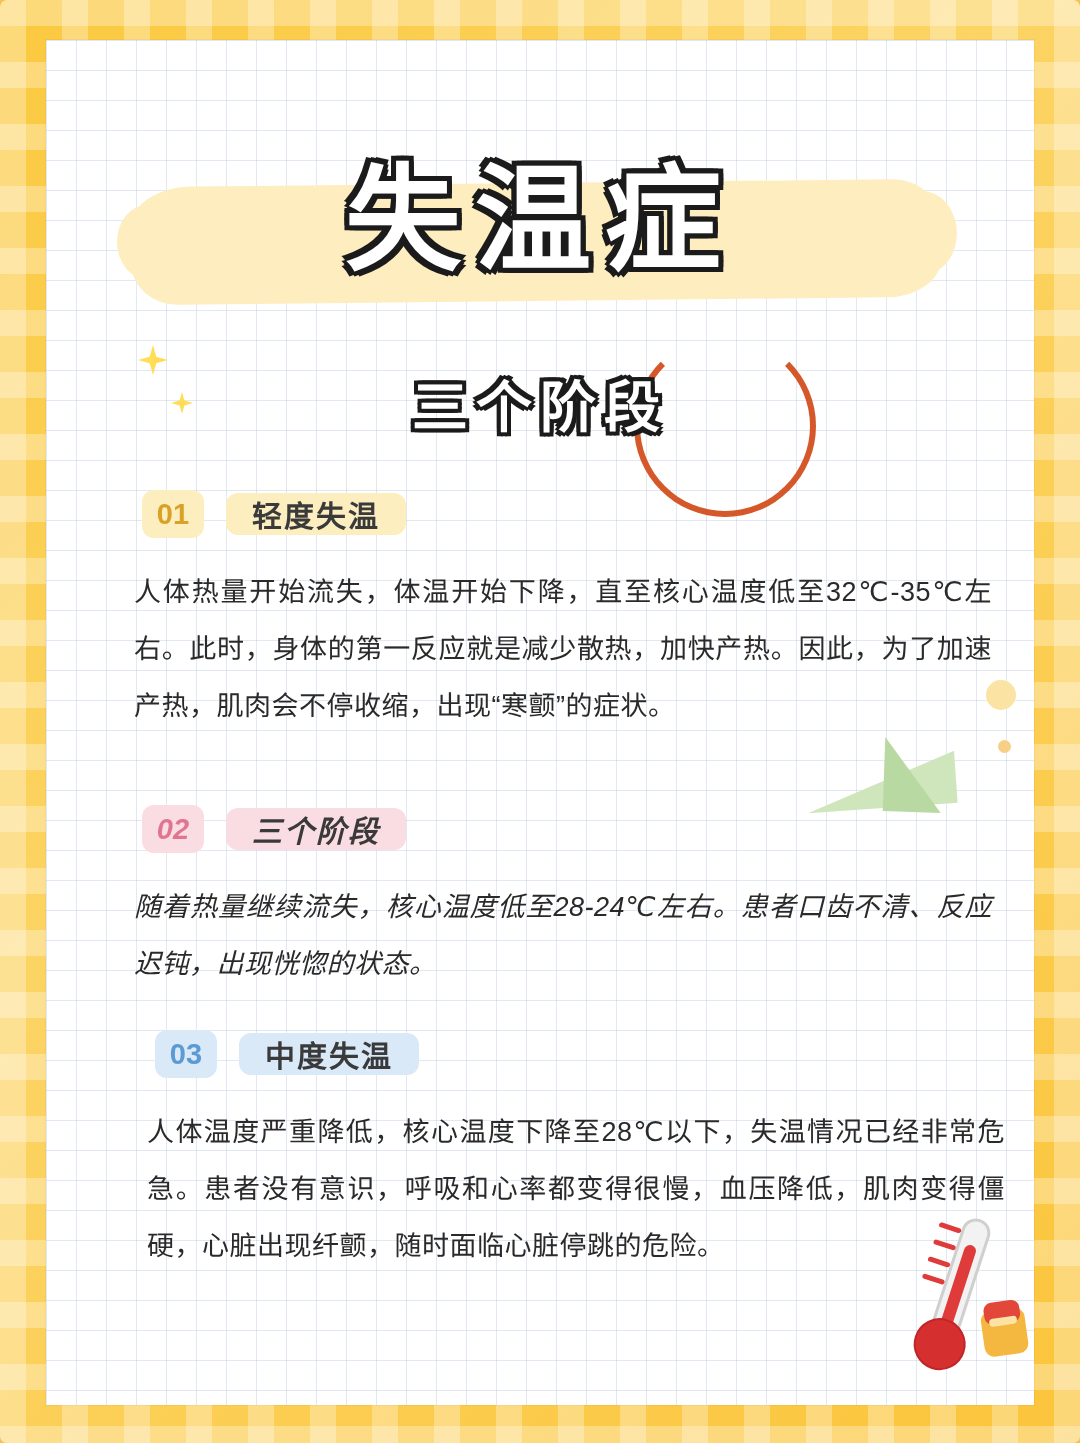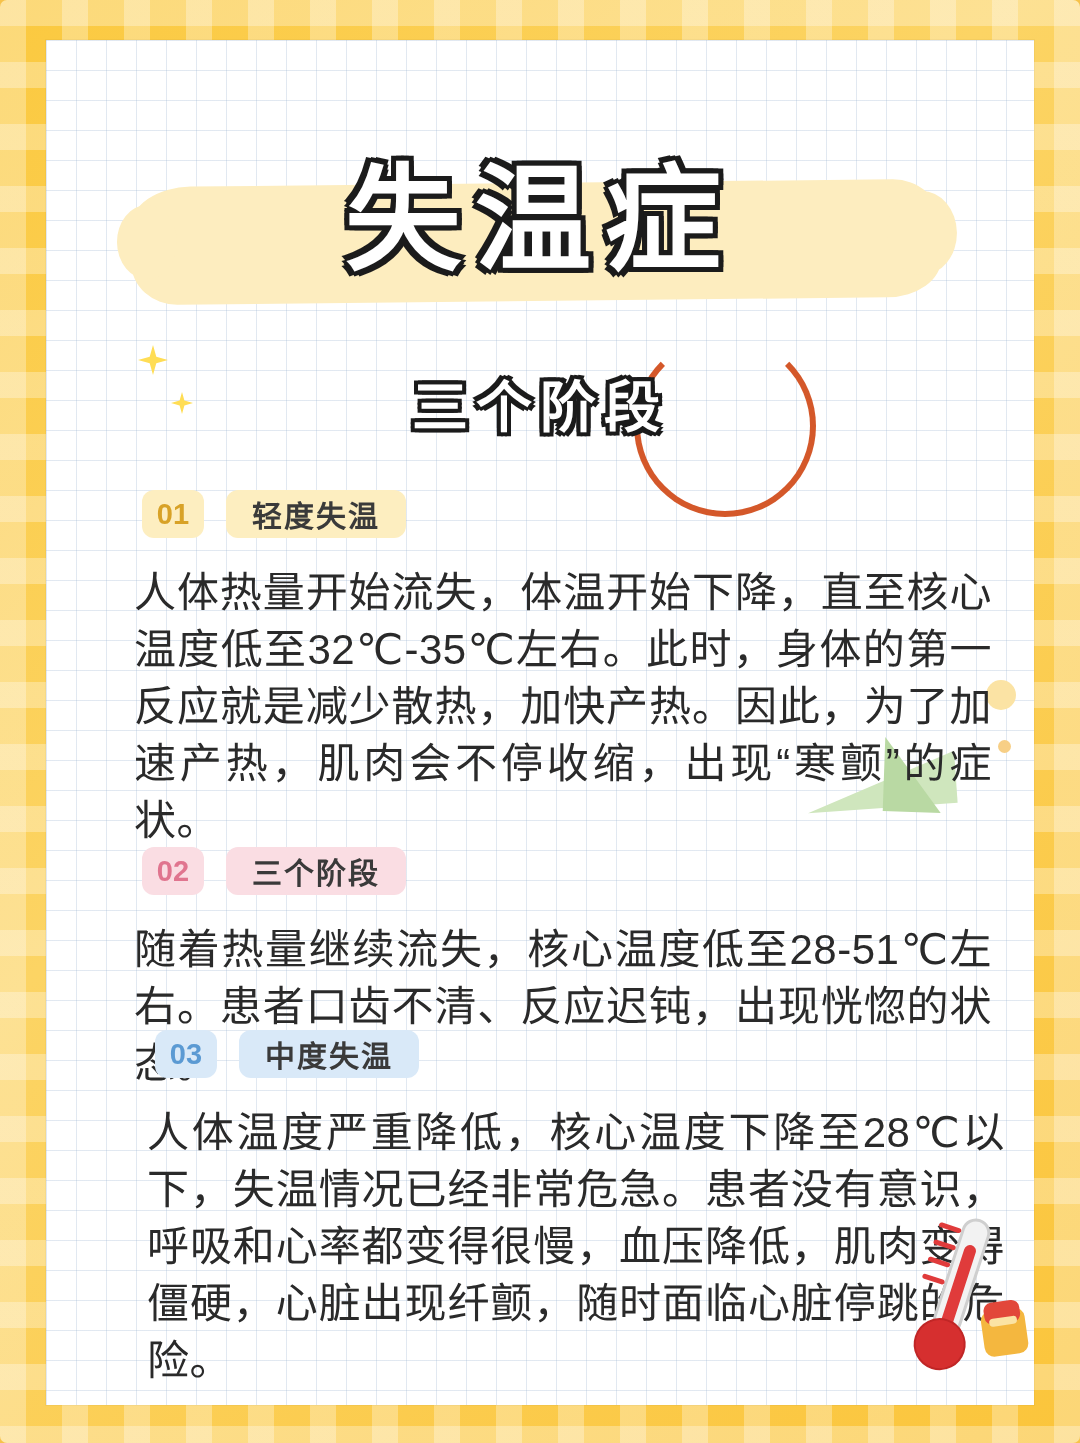--- a/index.html
+++ b/index.html
@@ -170,33 +170,33 @@
     height: 48px;
     border-radius: 12px;
     display: flex;
     align-items: center;
     justify-content: center;
     font-size: 29px;
     font-weight: 700;
     font-family: "Liberation Sans", sans-serif;
   }
   .sec-label {
-    height: 48px;
+    height: 42px;
     border-radius: 12px;
     display: flex;
     align-items: center;
     padding: 0 26px;
     font-size: 30px;
     font-weight: 700;
     letter-spacing: 2px;
   }
   .sec-body {
     margin-top: 26px;
     padding: 0 42px 0 88px;
-    font-size: 42px;
+    font-size: 27px;
     line-height: 57px;
     color: #2a2a2a;
     text-align: justify;
     letter-spacing: 0.5px;
   }
 
   
   .c-yellow .sec-num   { background: #fdeec0; color: #d8a227; }
   .c-yellow .sec-label { background: #fdeec0; color: #3a3a3a; }
   .c-pink   .sec-num   { background: #fadde3; color: #e0758f; }
@@ -274,26 +274,26 @@
     <div class="dot" id="dot-b"></div>
 
     <div class="section c-yellow" style="top:450px;">
       <div class="sec-head">
         <div class="sec-num">01</div>
         <div class="sec-label">轻度失温</div>
       </div>
       <div class="sec-body">人体热量开始流失，体温开始下降，直至核心温度低至32℃-35℃左右。此时，身体的第一反应就是减少散热，加快产热。因此，为了加速产热，肌肉会不停收缩，出现“寒颤”的症状。</div>
     </div>
 
-    <div class="section c-pink" style="top:807px;">
+    <div class="section c-pink" style="top:765px;font-style:italic;">
       <div class="sec-head">
         <div class="sec-num">02</div>
         <div class="sec-label">三个阶段</div>
       </div>
-      <div class="sec-body">随着热量继续流失，核心温度低至28-51℃左右。患者口齿不清、反应迟钝，出现恍惚的状态。</div>
+      <div class="sec-body">随着热量继续流失，核心温度低至28-24℃左右。患者口齿不清、反应迟钝，出现恍惚的状态。</div>
     </div>
 
     <div class="section c-blue" style="top:990px;margin-left:13px;">
       <div class="sec-head">
         <div class="sec-num">03</div>
         <div class="sec-label">中度失温</div>
       </div>
       <div class="sec-body">人体温度严重降低，核心温度下降至28℃以下，失温情况已经非常危急。患者没有意识，呼吸和心率都变得很慢，血压降低，肌肉变得僵硬，心脏出现纤颤，随时面临心脏停跳的危险。</div>
     </div>
 

